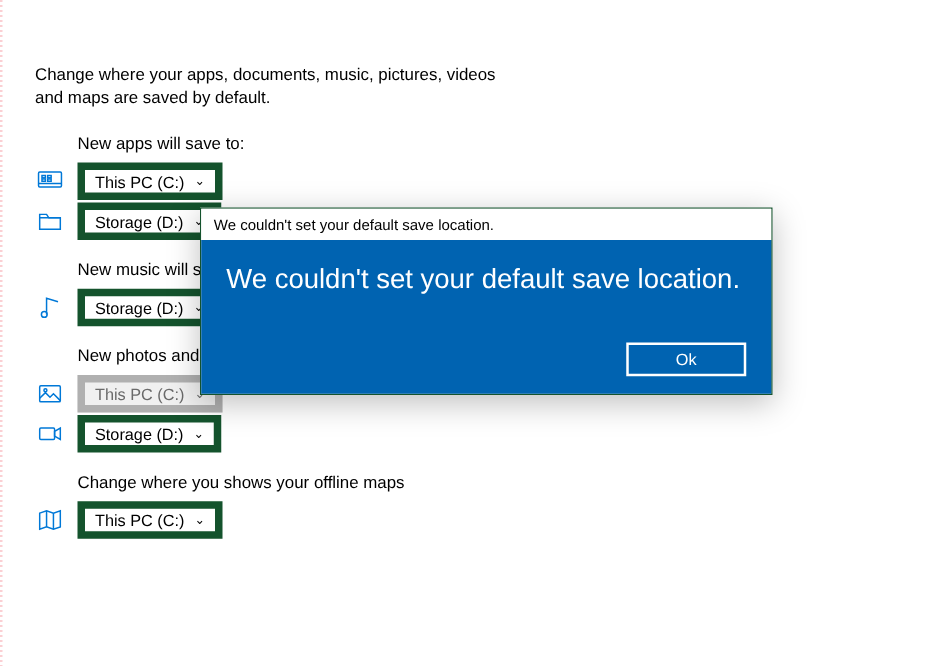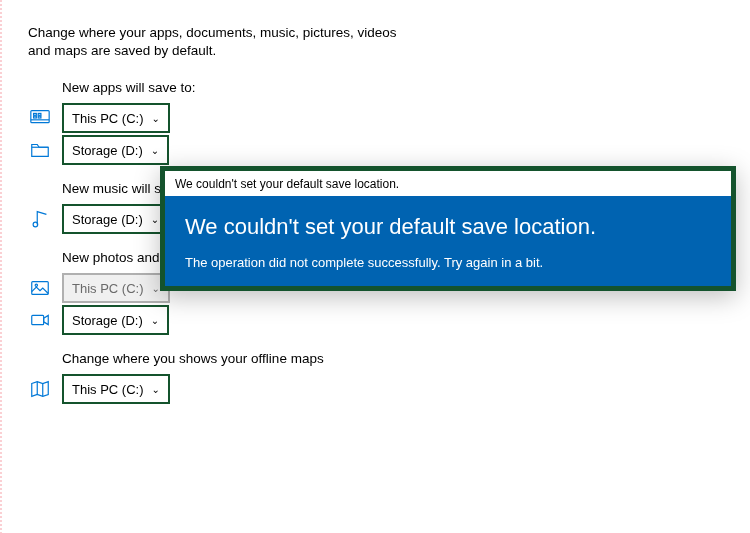--- a/index.html
+++ b/index.html
@@ -23,20 +23,21 @@
         to bottom,
         #e81123 0, #e81123 2px, transparent 2px, transparent 4px
       );
       opacity: 0.2;
     }
     .intro {
       padding: 24px 20px 4px 28px;
       font-size: 13.5px;
       line-height: 1.35;
       max-width: 430px;
+      margin-top: 27px;
     }
     .setting-block {
       padding: 2px 0 0 0;
     }
     .setting-label {
       padding: 14px 0 8px 62px;
       font-size: 13.5px;
     }
     .setting-row {
       display: flex;
@@ -54,21 +55,21 @@
       justify-content: center;
     }
     .setting-icon svg {
       width: 22px;
       height: 22px;
       stroke: #0078d7;
       fill: none;
       stroke-width: 1.3;
     }
     .setting-select {
-      border: 2px solid #14532d;
+      border: 6px solid #14532d;
       background: #fff;
       height: 30px;
       min-width: 98px;
       padding: 4px 8px;
       display: flex;
       align-items: center;
       gap: 8px;
       cursor: pointer;
       font-size: 13px;
     }
@@ -79,23 +80,23 @@
     }
     .chevron {
       font-size: 10px;
       margin-left: auto;
     }
     
     .dialog {
       position: absolute;
       left: 160px;
       top: 166px;
-      width: 576px;
-      background: #fff;
-      border: 5px solid #14532d;
+      width: 458px;
+      background: #fff;
+      border: 1px solid #14532d;
       box-shadow: 0 6px 24px rgba(0,0,0,0.25);
     }
     .dialog-title {
       font-size: 12px;
       padding: 6px 10px 5px 10px;
       color: #000;
       background: #fff;
     }
     .dialog-body {
       background: #0063b1;
@@ -230,15 +231,17 @@
       <span>This PC (C:)</span>
       <span class="chevron">⌄</span>
     </div>
   </div>
 </div>
 
 <div class="dialog">
   <div class="dialog-title">We couldn't set your default save location.</div>
   <div class="dialog-body">
     <div class="dialog-heading">We couldn't set your default save location.</div>
-    <div class="dialog-text">The operation did not complete successfully. Try again in a bit.</div>
+    <div class="dialog-actions">
+      <div class="dialog-ok">Ok</div>
+    </div>
   </div>
 </div>
 
 </body></html>

